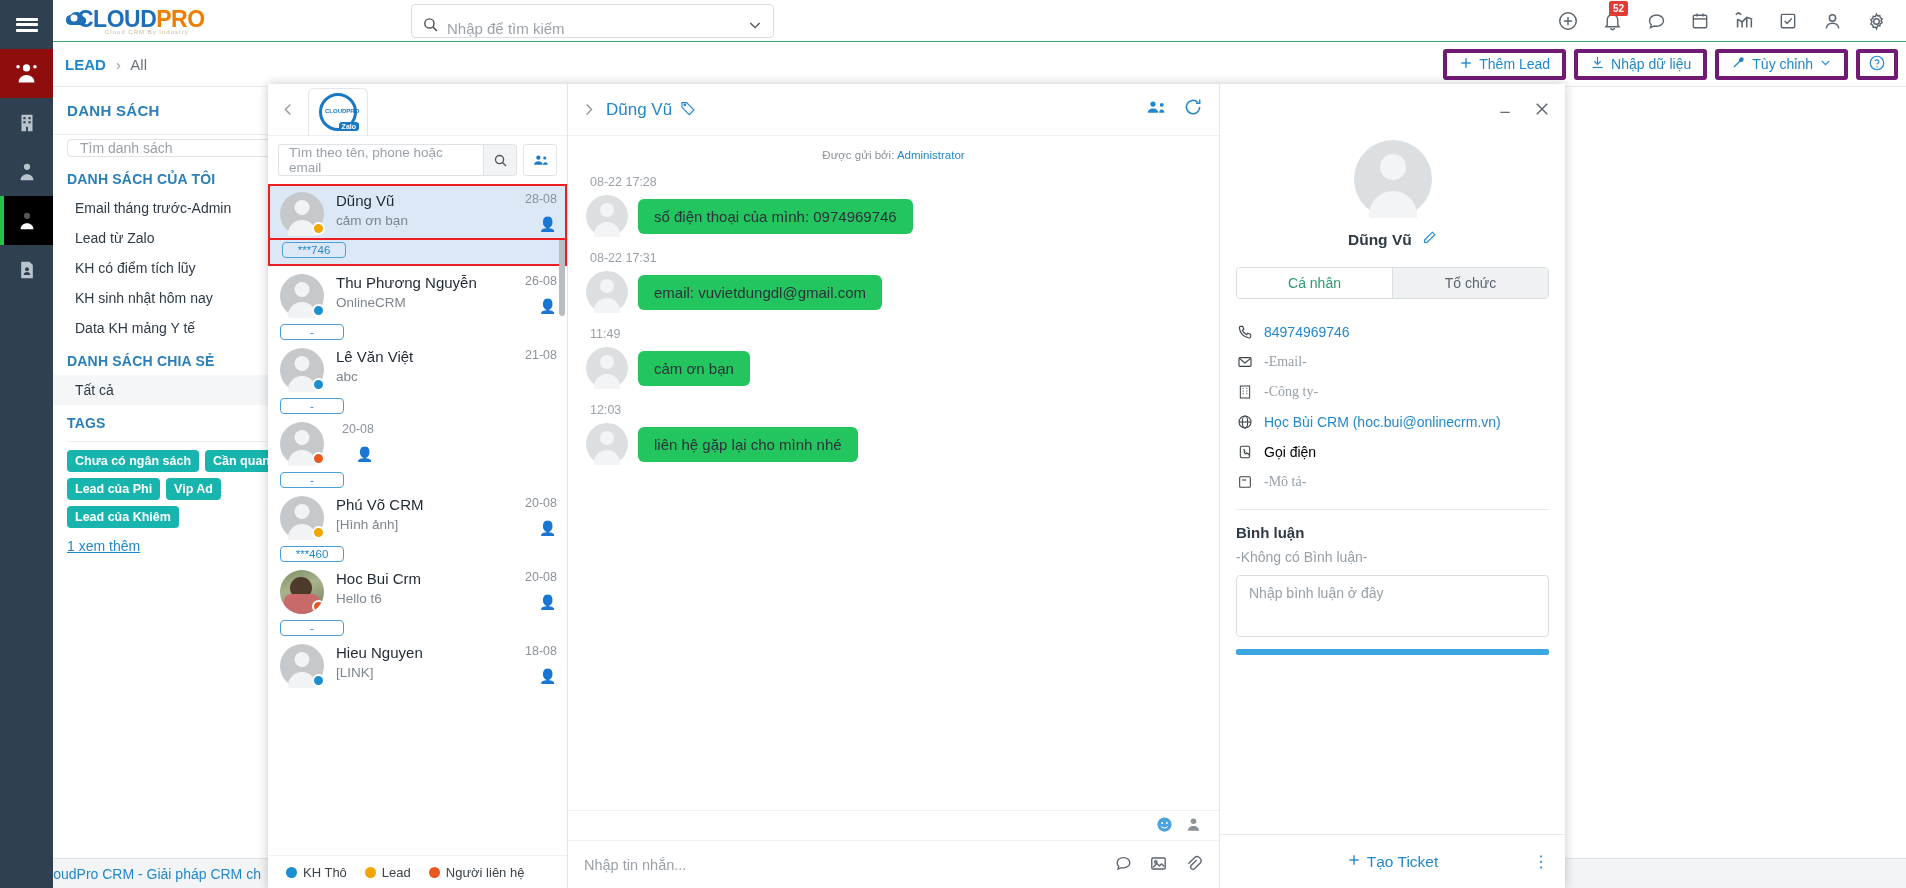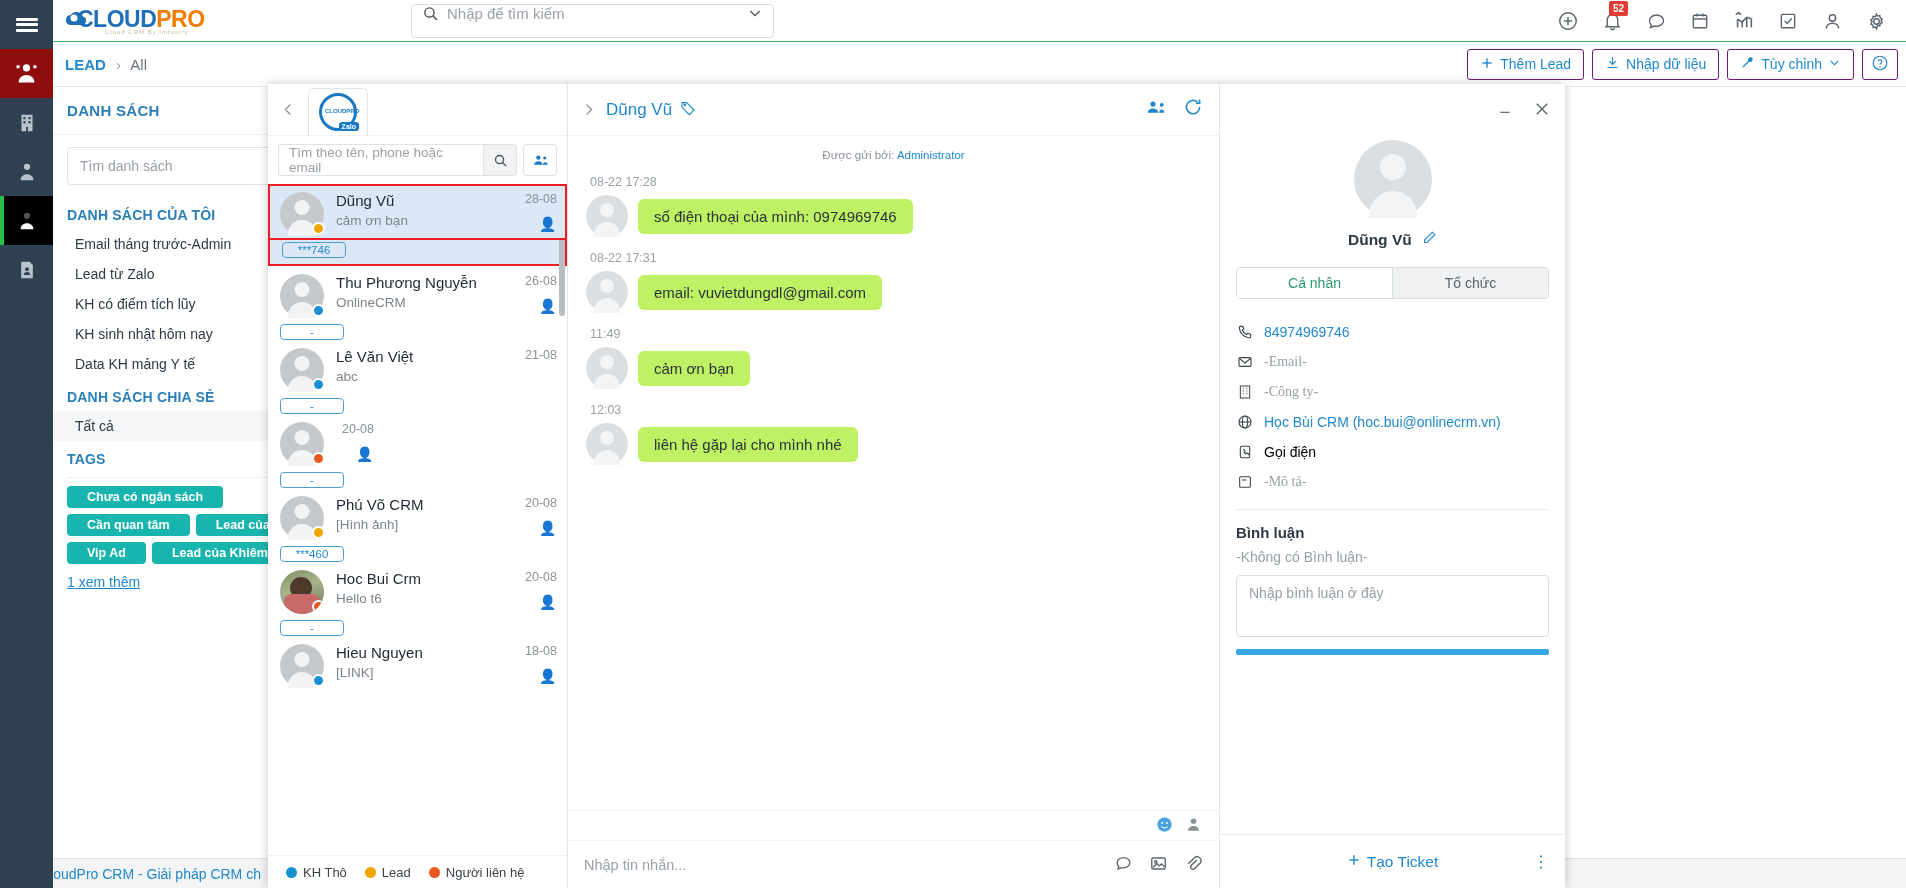--- a/index.html
+++ b/index.html
@@ -40,21 +40,21 @@
     display: flex; align-items: center;
   }
   .logo-wrap { margin-left: 10px; width: 170px; display:flex; align-items:center; }
   .logo-text { font-size: 23px; font-weight: bold; letter-spacing: -0.5px; }
   .logo-text .c1 { color: #1f6fb8; }
   .logo-text .c2 { color: #f07d00; }
   .logo-sub { font-size: 6px; color: #c9b89a; letter-spacing: 1px; margin-left:28px; margin-top:-4px;}
 
   .searchbox {
     position: absolute; left: 358px; top: 4px; width: 363px; height: 34px;
-    border: 1px solid #d9dde2; border-radius: 4px; display: flex; align-items: flex-start;
+    border: 1px solid #d9dde2; border-radius: 4px; display: flex; align-items: flex-end;
     padding: 0 10px; background: #fff;
   }
   .searchbox .ph { color: #9aa1a9; font-size: 15px; margin-left: 8px; flex: 1; }
   .topicons {
     position: absolute; right: 8px; top: 0; height: 42px; display: flex; align-items: center;
   }
   .topicon {
     width: 44px; height: 42px; display:flex; align-items:center; justify-content:center;
     color: #5b646e; position: relative;
   }
@@ -67,54 +67,54 @@
   .crumbbar {
     position: absolute; left: 53px; top: 42px; width: 1853px; height: 45px;
     background: #fff; border-bottom: 1px solid #e7eaed; display: flex; align-items: center;
   }
   .crumb { margin-left: 12px; font-size: 15px; }
   .crumb .b1 { color: #2288cc; font-weight: bold; }
   .crumb .sep { color: #98a0a8; margin: 0 6px; }
   .crumb .b2 { color: #6b737b; }
   .crumb-actions { position: absolute; right: 8px; display: flex; align-items: center; gap: 0; }
   .cbtn {
-    height: 31px; border: 1px solid #701a75; border-radius: 3px;
+    height: 31px; border: 4px solid #701a75; border-radius: 3px;
     display: flex; align-items: center; gap: 6px; padding: 0 12px; margin-left: 8px;
     color: #2288cc; font-size: 14px; background: #fff; white-space: nowrap;
   }
   .cbtn.round { border-radius: 3px; padding: 0 8px; color:#2288cc; }
 
   
   .listpanel {
     position: absolute; left: 53px; top: 87px; width: 275px; height: 771px;
     background: #fff; border-right: 1px solid #e7eaed;
   }
   .lp-head {
     height: 48px; display:flex; align-items:center; justify-content: space-between;
     padding: 0 14px; border-bottom:1px solid #eceff1;
   }
   .lp-title { color: #2a7fb8; font-size: 15px; font-weight: bold; letter-spacing:.3px;}
   .lp-plus { color:#2288cc; font-size: 22px; line-height:1; }
   .lp-search {
-    margin: 12px 14px; height: 38px; border:1px solid #dfe3e6; border-radius:4px;
+    margin: 4px 14px; height: 18px; border:1px solid #dfe3e6; border-radius:4px;
     display:flex; align-items:center; padding: 0 12px; color:#9aa1a9; font-size:14px;
   }
   .lp-section {
     color:#2a7fb8; font-size: 14px; font-weight: bold; padding: 10px 14px 6px; letter-spacing:.2px;
   }
   .lp-item { padding: 7px 14px 7px 22px; font-size:14px; color:#2e3a45; }
   .lp-item.sel { background:#f4f6f7; position:relative;}
   .lp-item.sel::after {
     content:'\22EE'; position:absolute; right:12px; top:6px; color:#8a9299; font-size:14px;
   }
   .lp-divider { height:1px; background:#eceff1; margin: 4px 14px 0; }
   .tags { padding: 8px 14px 0; display:flex; flex-wrap:wrap; gap:6px; }
   .tag {
     background:#18b5ae; color:#fff; font-size: 12.5px; font-weight: bold;
-    padding: 4px 20px; border-radius: 4px; white-space: nowrap;
+    padding: 4px 8px; border-radius: 4px; white-space: nowrap;
   }
   .seemore { padding: 10px 14px; color:#2288cc; font-size:14px; text-decoration: underline; }
 
   
   .statusbar {
     position:absolute; left:0; bottom:0; width:1906px; height:30px;
     background:#f3f4f5; border-top:1px solid #e0e3e6; display:flex; align-items:center;
     z-index: 5;
   }
   .status-msgr { margin-left: 8px; width: 22px; height:22px; }
@@ -197,21 +197,21 @@
     background:#1a8fd1; color:#fff; border-radius:6px; padding:8px 14px; max-width:300px;
     font-size:15px; line-height:1.52; margin-top:-38px;
   }
   .sentby { text-align:center; font-size:11.5px; color:#8b9299; margin-top:5px; }
   .sentby b { color:#2288cc; font-weight:normal;}
   .m-time { font-size:12.5px; color:#9aa1a9; margin: 14px 0 6px 4px;}
   .m-in { display:flex; align-items:center; gap:10px; }
   .m-av { width:42px;height:42px;border-radius:50%;background:#dcdfe2;position:relative;flex:none;}
   .m-av .head{position:absolute;left:50%;top:8px;transform:translateX(-50%);width:14px;height:14px;border-radius:50%;background:#f3f4f5;}
   .m-av .body{position:absolute;left:50%;bottom:0;transform:translateX(-50%);width:26px;height:15px;border-radius:13px 13px 0 0;background:#f3f4f5;}
-  .bub-in { background:#bef264; color:#2b3238; border-radius:6px; padding:9px 16px; font-size:15px;}
+  .bub-in { background:#22c55e; color:#2b3238; border-radius:6px; padding:9px 16px; font-size:15px;}
   .chat-foot { border-top:1px solid #eef0f2; }
   .foot-icons { display:flex; justify-content:flex-end; gap:10px; padding: 4px 16px 2px; }
   .chat-input {
     height:48px; display:flex; align-items:center; padding: 0 16px;
     color:#9aa1a9; font-size:14.5px; border-top:1px solid #f1f3f4;
   }
   .chat-input .ci-icons { margin-left:auto; display:flex; gap:16px; color:#5b646e;}
 
   
   .info { width: 345px; display:flex; flex-direction:column; min-width:0; }

